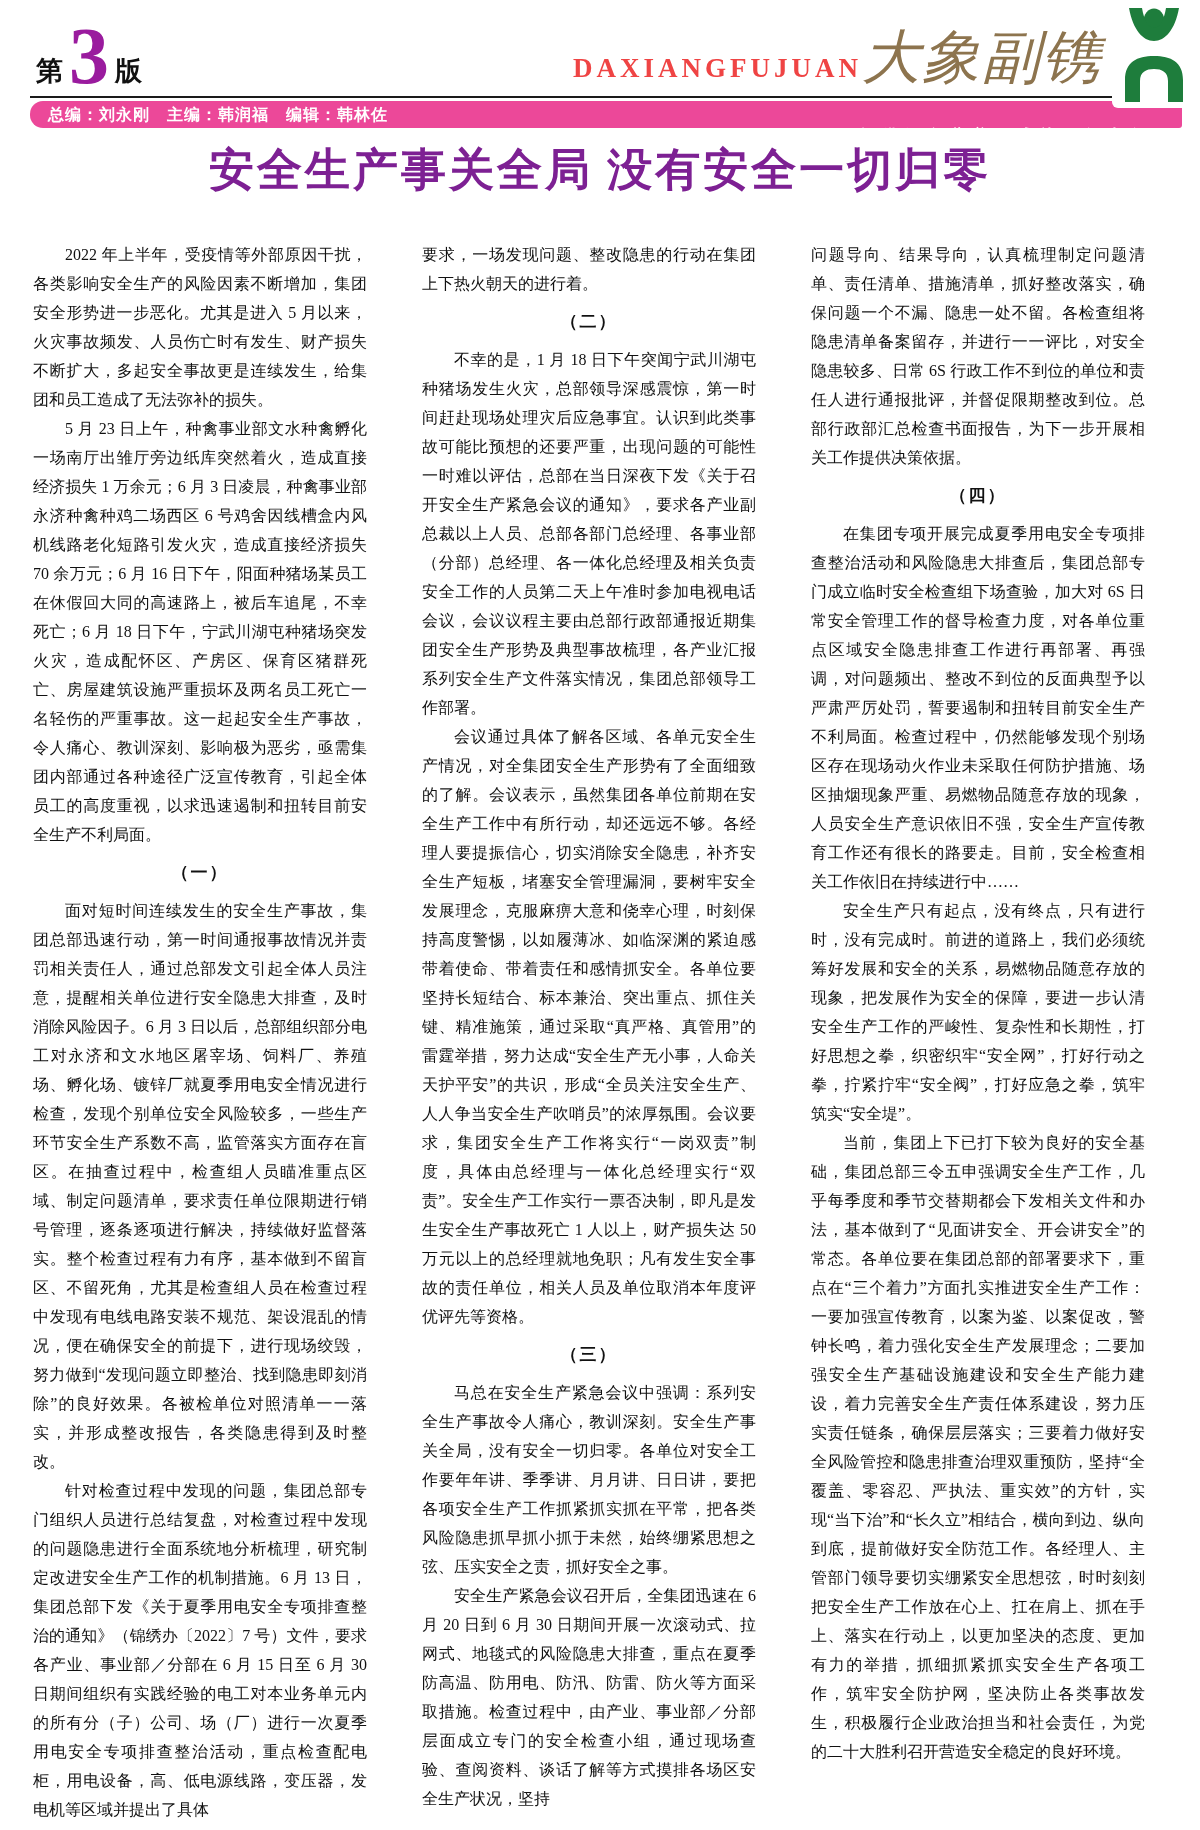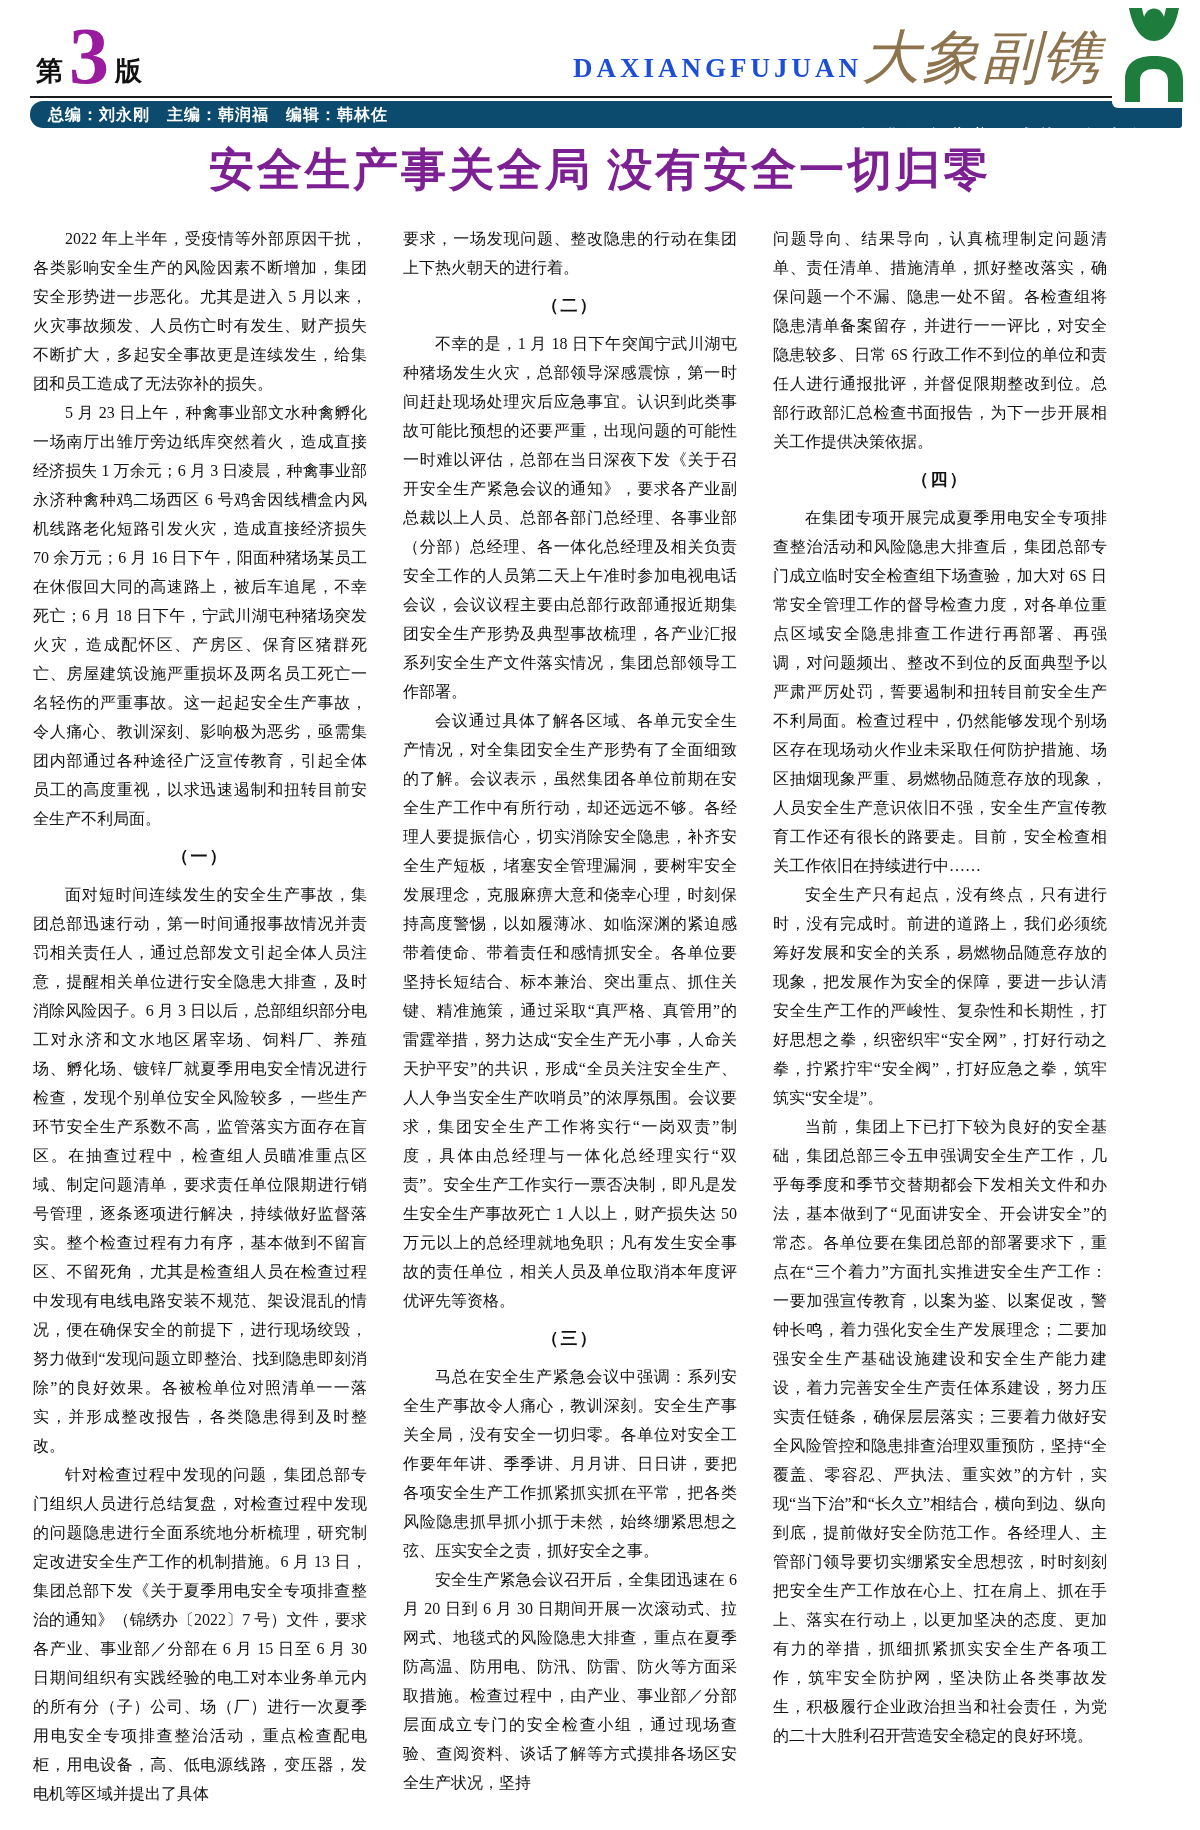--- a/index.html
+++ b/index.html
@@ -8,46 +8,46 @@
     font-family:"Liberation Serif","DejaVu Serif",serif;color:#111;
     overflow:hidden;
   }
   
   .edition{position:absolute;left:36px;top:22px;display:flex;align-items:flex-end;}
   .edition .ed-cn{font-size:27px;line-height:1;padding-bottom:6px;font-weight:600;}
   .edition .ed-num{font-size:80px;line-height:0.86;font-weight:bold;color:#9a1b9e;margin:0 6px;}
   .edition .ed-cn2{font-size:27px;line-height:1;padding-bottom:6px;font-weight:600;}
 
   .masthead{position:absolute;right:98px;top:30px;display:flex;align-items:flex-end;}
-  .mast-latin{color:#1d4ed8;font-size:27px;letter-spacing:4px;line-height:1;margin-bottom:3px;font-weight:600;}
+  .mast-latin{color:#ef4444;font-size:27px;letter-spacing:4px;line-height:1;margin-bottom:3px;font-weight:600;}
   .mast-cn{color:#8d744e;font-size:58px;font-weight:normal;font-style:italic;line-height:0.95;letter-spacing:2px;text-shadow:1px 1px 0 #fff;}
 
   .head-rule{position:absolute;top:96px;left:30px;width:1160px;height:2px;background:#1a1a1a;}
 
   .green-bar{
     position:absolute;top:101px;left:30px;width:1152px;height:27px;
-    background:#0c4a6e;border-radius:13px 3px 3px 13px;
+    background:#ec4899;border-radius:13px 3px 3px 13px;
     font-family:"Liberation Sans","DejaVu Sans",sans-serif;color:#fff;font-weight:bold;
   }
   .staff{position:absolute;left:18px;top:0;line-height:27px;font-size:16px;letter-spacing:1px;white-space:nowrap;}
   .slogan{position:absolute;right:30px;top:0;line-height:27px;font-size:15px;white-space:nowrap;margin-top:20px;}
   .slogan span{letter-spacing:0.5em;}
   .slogan .gap{display:inline-block;width:22px;}
 
   .logo-wrap{
     position:absolute;right:4px;top:8px;width:84px;height:100px;background:#fff;
     z-index:5;display:flex;align-items:flex-start;justify-content:center;border-radius:6px;
   }
 
   
   .title{
     position:absolute;top:140px;left:0;width:100%;text-align:center;
     font-size:45px;font-weight:bold;color:#7d2093;letter-spacing:3px;white-space:nowrap;
   }
-  .columns{position:absolute;top:224px;left:33px;width:1112px;display:flex;gap:36px;}
+  .columns{position:absolute;top:240px;left:33px;width:1112px;display:flex;gap:55px;}
   .col{width:334px;}
   .para{
     font-size:16px;line-height:29px;margin:0;text-align:justify;text-indent:2em;
     font-family:"Liberation Serif","DejaVu Serif",serif;
   }
   .para.cont{text-indent:0;}
   .sec-head{font-size:17px;font-weight:bold;text-align:center;line-height:29px;margin:9px 0;letter-spacing:2px;}
 </style>
 </head>
 <body>

